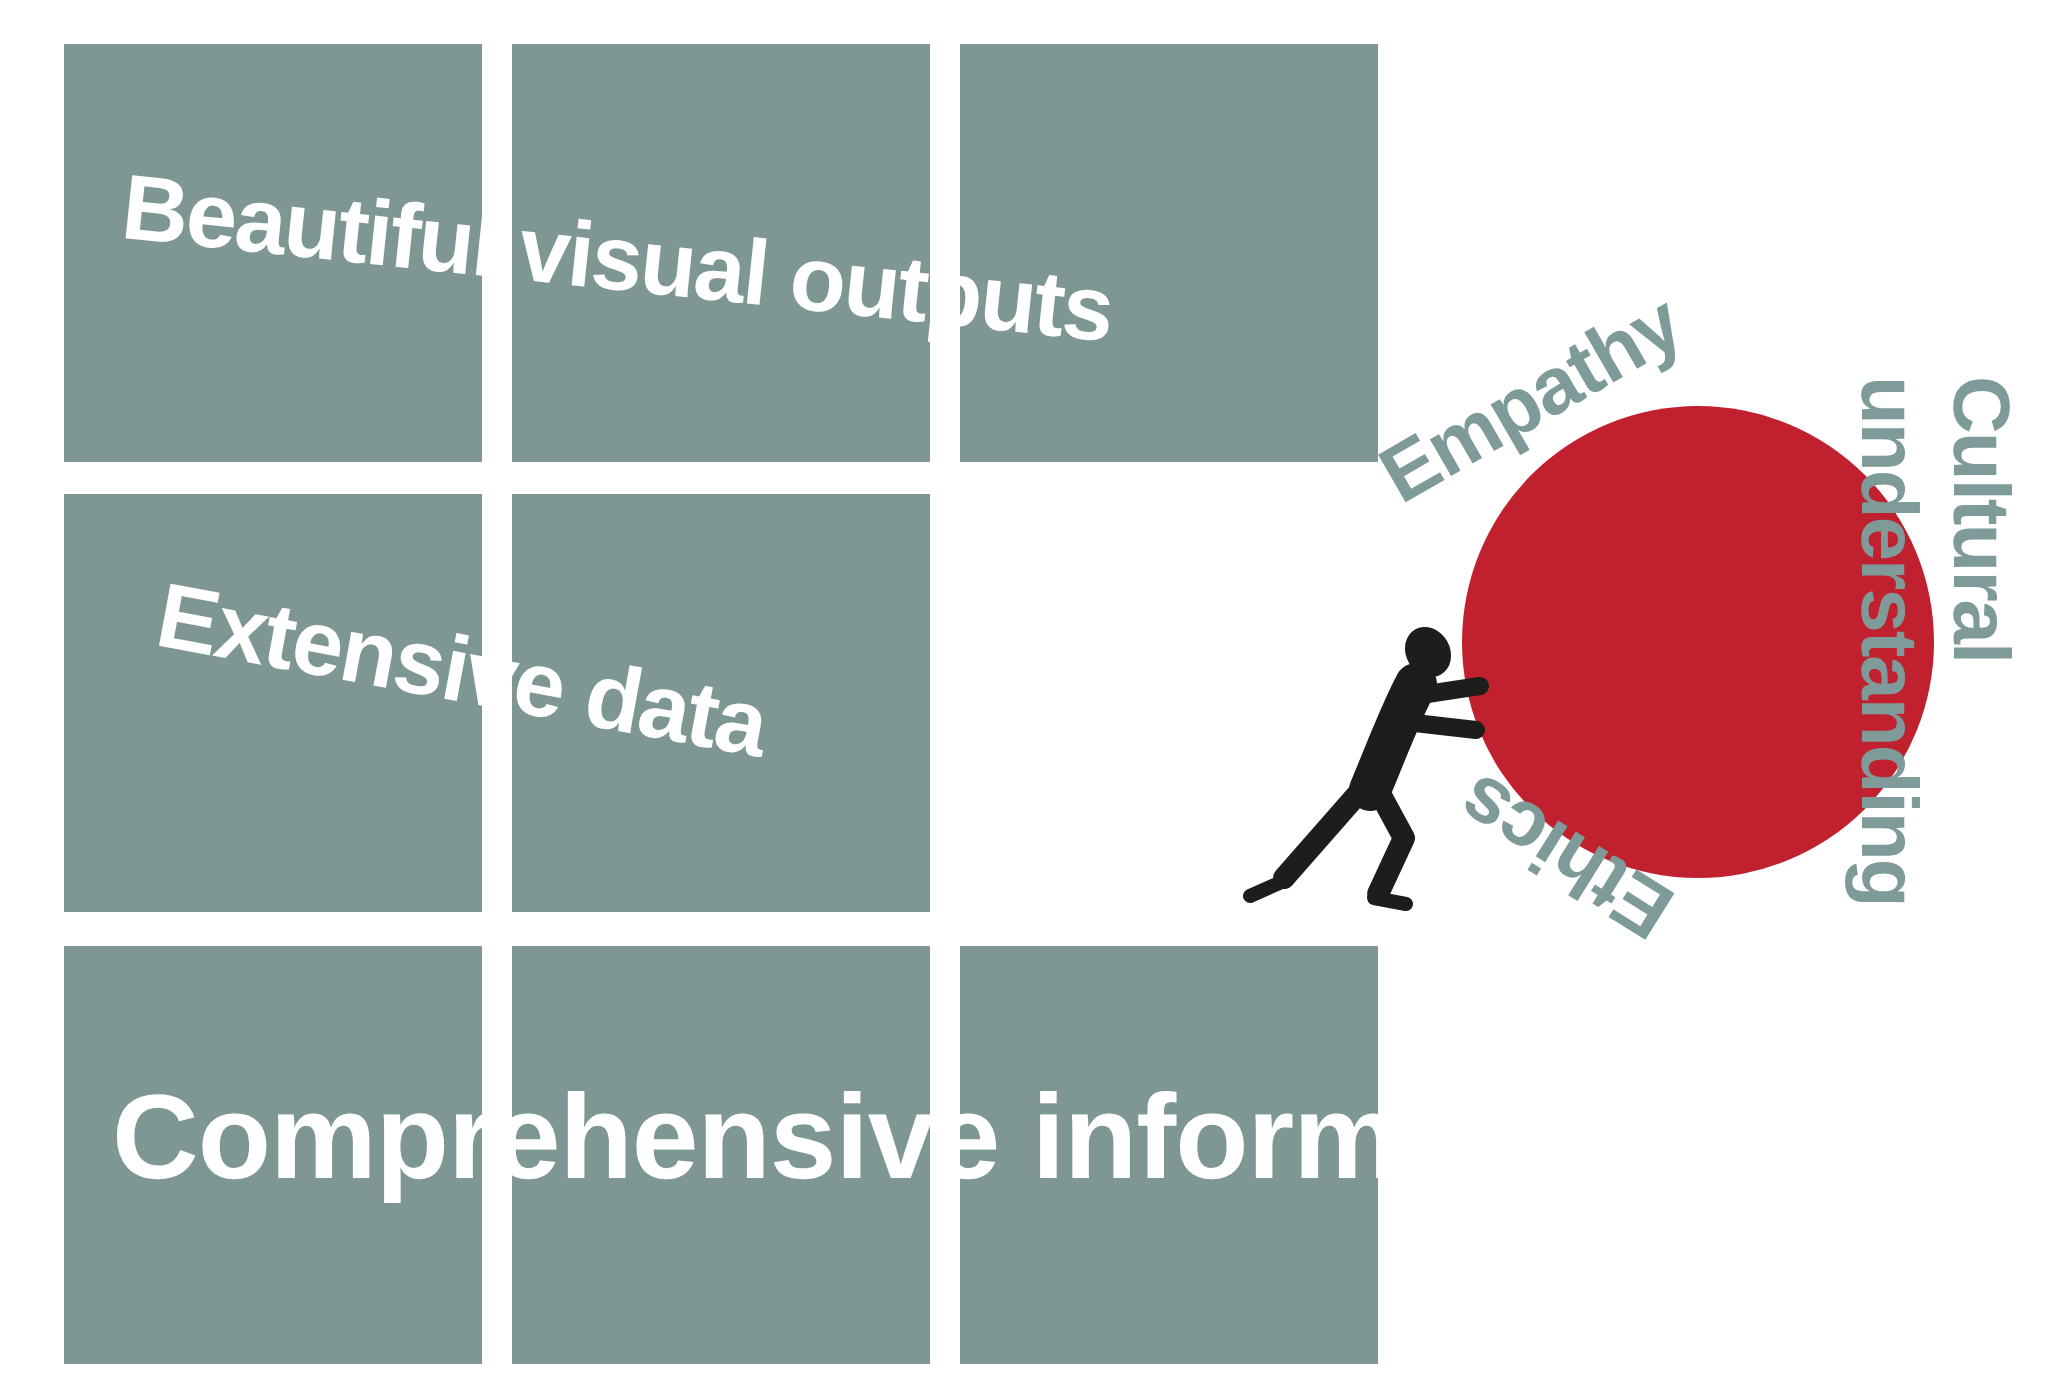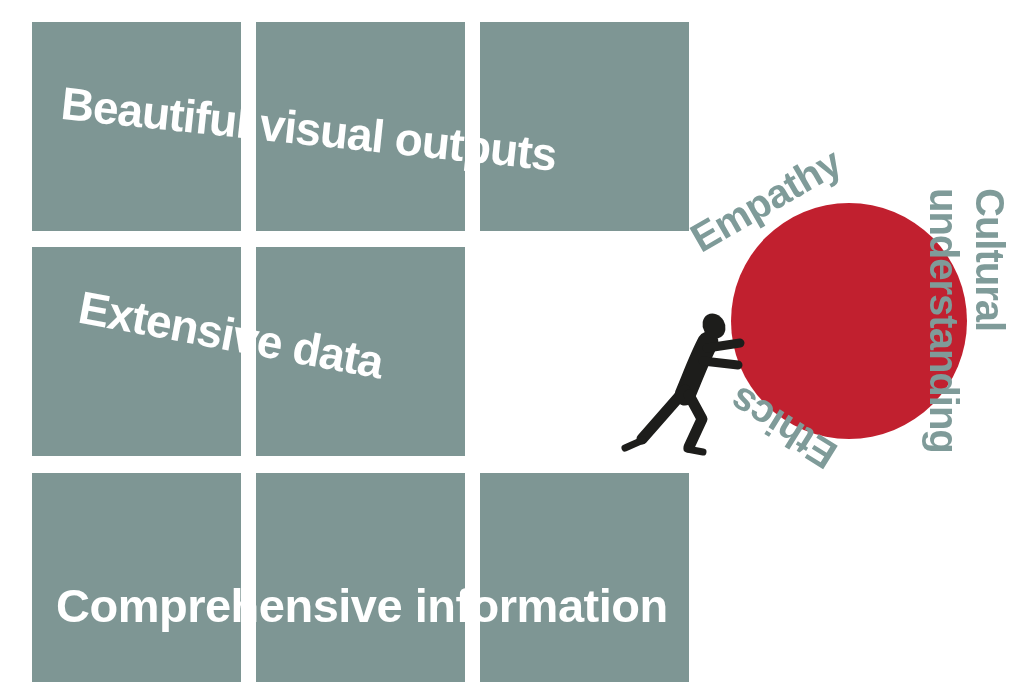--- a/index.html
+++ b/index.html
@@ -46,22 +46,22 @@
     transform: rotate(6deg);
     transform-origin: left top;
   }
   .grid-label.extensive {
     left: 84px; top: 282px;
     font-size: 46px;
     transform: rotate(10.5deg);
     transform-origin: left top;
   }
   .grid-label.comprehensive {
-    left: 56px; top: 580px;
-    font-size: 47px;
+    left: 56px; top: 536px;
+    font-size: 60px;
     letter-spacing: -0.5px;
   }
   .boulder {
     position: absolute;
     left: 731px; top: 203px;
     width: 236px; height: 236px;
     border-radius: 50%;
     background: var(--boulder);
   }
   .boulder-label {

